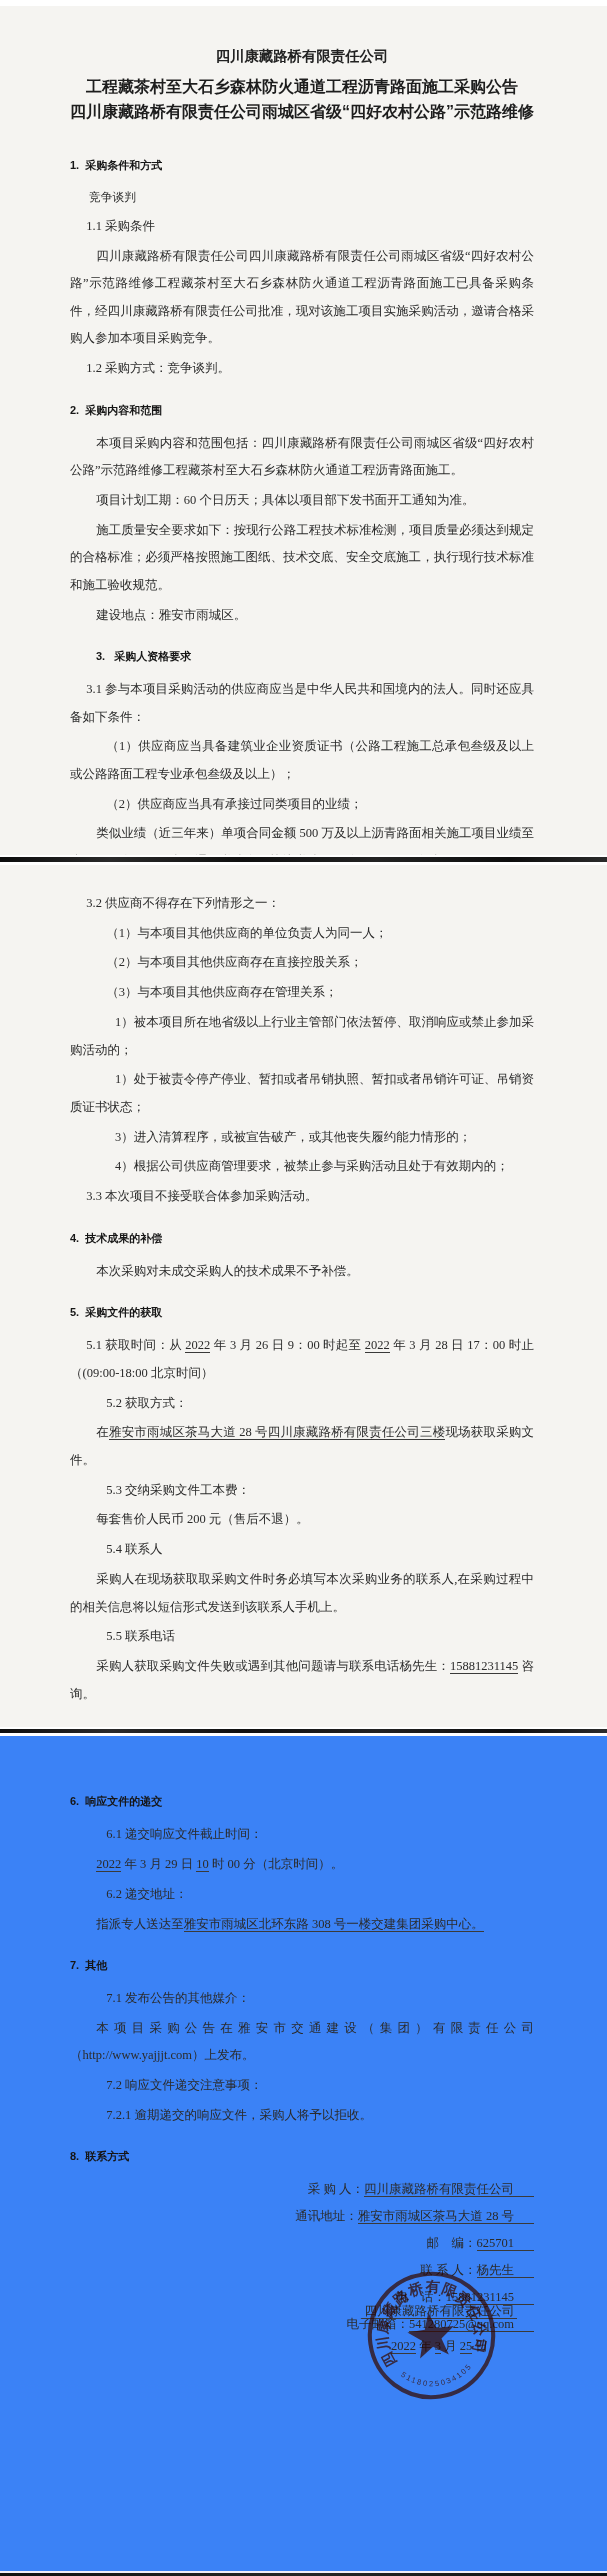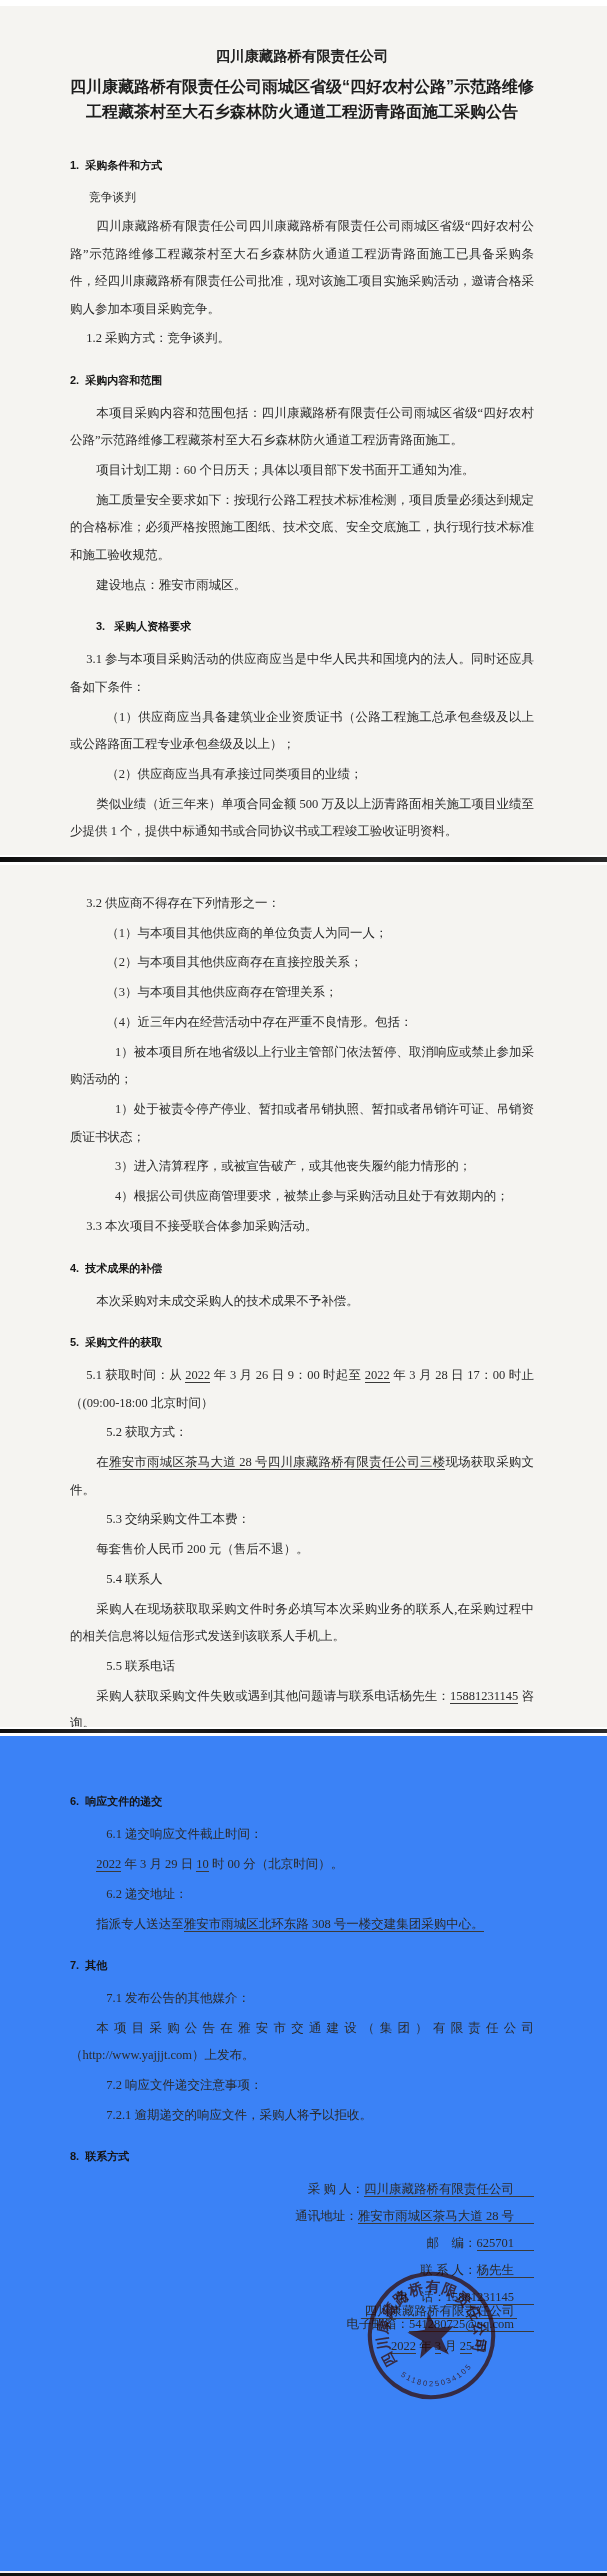--- a/index.html
+++ b/index.html
@@ -100,26 +100,27 @@
 </style>
 </head>
 <body>
 
 <div class="doc">
   <div class="top-strip"></div>
 
   <section class="page page-a page1">
     <h1 class="title-sm">四川康藏路桥有限责任公司</h1>
     <h2 class="title-lg">
+      <span class="tl">工程藏茶村至大石乡森林防火通道工程沥青路面施工采购公告</span>
       <span class="tl">四川康藏路桥有限责任公司雨城区省级“四好农村公路”示范路维修</span>
-      <span class="tl">工程藏茶村至大石乡森林防火通道工程沥青路面施工采购公告</span>
     </h2>
 
     <h3 class="sec">1.  采购条件和方式</h3>
     <p class="i-note">竞争谈判</p>
+    <p class="i-sub">1.1 采购条件</p>
     <p class="i-par">四川康藏路桥有限责任公司四川康藏路桥有限责任公司雨城区省级“四好农村公路”示范路维修工程藏茶村至大石乡森林防火通道工程沥青路面施工已具备采购条件，经四川康藏路桥有限责任公司批准，现对该施工项目实施采购活动，邀请合格采购人参加本项目采购竞争。</p>
     <p class="i-sub">1.2 采购方式：竞争谈判。</p>
 
     <h3 class="sec">2.  采购内容和范围</h3>
     <p class="i-par">本项目采购内容和范围包括：四川康藏路桥有限责任公司雨城区省级“四好农村公路”示范路维修工程藏茶村至大石乡森林防火通道工程沥青路面施工。</p>
     <p class="i-par">项目计划工期：60 个日历天；具体以项目部下发书面开工通知为准。</p>
     <p class="i-par">施工质量安全要求如下：按现行公路工程技术标准检测，项目质量必须达到规定的合格标准；必须严格按照施工图纸、技术交底、安全交底施工，执行现行技术标准和施工验收规范。</p>
     <p class="i-par">建设地点：雅安市雨城区。</p>
 
     <h3 class="sec sec-ind">3.   采购人资格要求</h3>
@@ -130,21 +131,20 @@
 
   </section>
 
   <div class="divider"></div>
 
   <section class="page page-a page2">
     <p class="i-sub">3.2  供应商不得存在下列情形之一：</p>
     <p class="i-item">（1）与本项目其他供应商的单位负责人为同一人；</p>
     <p class="i-item">（2）与本项目其他供应商存在直接控股关系；</p>
     <p class="i-item">（3）与本项目其他供应商存在管理关系；</p>
-    <p class="i-item">（4）近三年内在经营活动中存在严重不良情形。包括：</p>
     <p class="i-item2">1）被本项目所在地省级以上行业主管部门依法暂停、取消响应或禁止参加采购活动的；</p>
     <p class="i-item2">1）处于被责令停产停业、暂扣或者吊销执照、暂扣或者吊销许可证、吊销资质证书状态；</p>
     <p class="i-item2">3）进入清算程序，或被宣告破产，或其他丧失履约能力情形的；</p>
     <p class="i-item2">4）根据公司供应商管理要求，被禁止参与采购活动且处于有效期内的；</p>
     <p class="i-sub">3.3  本次项目不接受联合体参加采购活动。</p>
 
     <h3 class="sec">4.  技术成果的补偿</h3>
     <p class="i-par">本次采购对未成交采购人的技术成果不予补偿。</p>
 
     <h3 class="sec">5.  采购文件的获取</h3>

